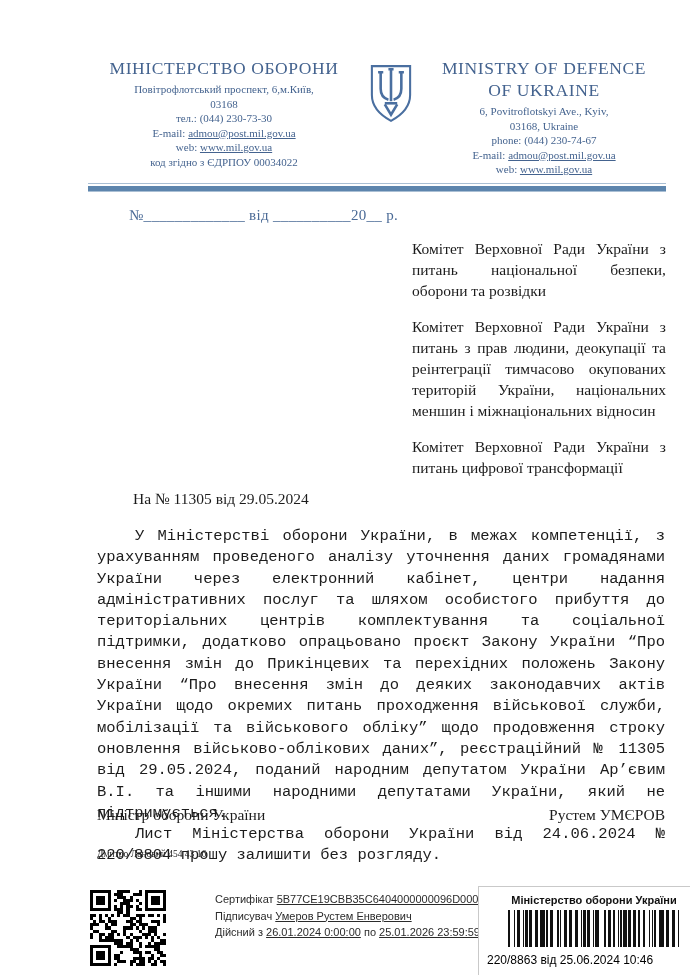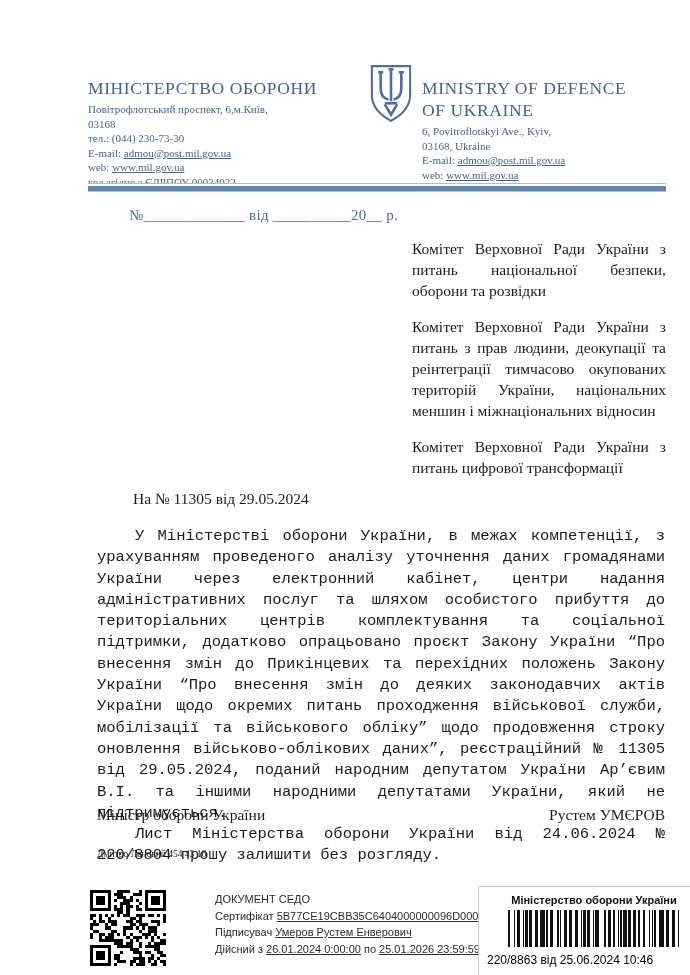--- a/index.html
+++ b/index.html
@@ -1,21 +1,21 @@
 <!DOCTYPE html>
 <html><head>
 <meta charset="utf-8">
 <style>
   html,body{margin:0;padding:0;background:#fff;}
   .page{position:relative;width:690px;height:975px;background:#fff;overflow:hidden;
         font-family:"Liberation Serif", serif;color:#1c1c1c;}
 
   
   .header{position:absolute;top:57px;left:88px;width:578px;display:flex;}
-  .h-col{color:#44638f;margin-top:20px;}
+  .h-col{text-align:center;color:#44638f;}
   .h-left{width:272px;}
   .h-emblem{width:62px;display:flex;justify-content:center;align-items:flex-start;padding-top:6px;}
   .h-right{flex:1;}
   .h-title{font-size:17.5px;letter-spacing:.6px;line-height:22px;}
   .h-details{font-size:11px;line-height:14.5px;margin-top:3px;}
   .h-details a, .link{color:#44638f;text-decoration:underline;cursor:pointer;}
 
   
   .rule{position:absolute;top:183px;left:88px;width:578px;height:9px;
         background:linear-gradient(to bottom,#aabfd4 0 1px,#ffffff 1px 3px,#5d85ad 3px 8px,#aabfd4 8px 9px);}
@@ -90,20 +90,21 @@
     </div>
 
     <div class="h-col h-right">
       <div class="h-title">
         <div>MINISTRY OF DEFENCE</div>
         <div>OF UKRAINE</div>
       </div>
       <div class="h-details">
         <div>6, Povitroflotskyi Ave., Kyiv,</div>
         <div>03168, Ukraine</div>
+        <div>phone: (044) 230-74-67</div>
         <div><span>E-mail: </span><span class="link">admou@post.mil.gov.ua</span></div>
         <div><span>web: </span><span class="link">www.mil.gov.ua</span></div>
       </div>
     </div>
   </div>
 
   <div class="rule"></div>
 
   <div class="ref-blank">№_____________ від __________20__ р.</div>
 
@@ -347,21 +348,20 @@
           <rect x="2" y="2" width="3" height="3" fill="#000"></rect>
           <rect x="18" y="0" width="7" height="7" fill="#000"></rect>
           <rect x="19" y="1" width="5" height="5" fill="#fff"></rect>
           <rect x="20" y="2" width="3" height="3" fill="#000"></rect>
           <rect x="0" y="18" width="7" height="7" fill="#000"></rect>
           <rect x="1" y="19" width="5" height="5" fill="#fff"></rect>
           <rect x="2" y="20" width="3" height="3" fill="#000"></rect>
         </svg>
     </div>
     <div class="sedo">
-      <div>ДОКУМЕНТ СЕДО</div>
       <div><span>Сертифікат </span><span class="u">5B77CE19CBB35C6404000000096D0000A9A70100</span></div>
       <div><span>Підписувач </span><span class="u">Умеров Рустем Енверович</span></div>
       <div><span>Дійсний з </span><span class="u">26.01.2024 0:00:00</span><span> по </span><span class="u">25.01.2026 23:59:59</span></div>
     </div>
     <div class="reg-stamp">
       <div class="reg-title">Міністерство оборони України</div>
       <div class="barcode">
         <svg id="barcode-svg" viewBox="0 0 172 37" preserveAspectRatio="none">
             <rect x="0" y="0" width="2" height="37" fill="#111"></rect>
             <rect x="6" y="0" width="1" height="37" fill="#111"></rect>

